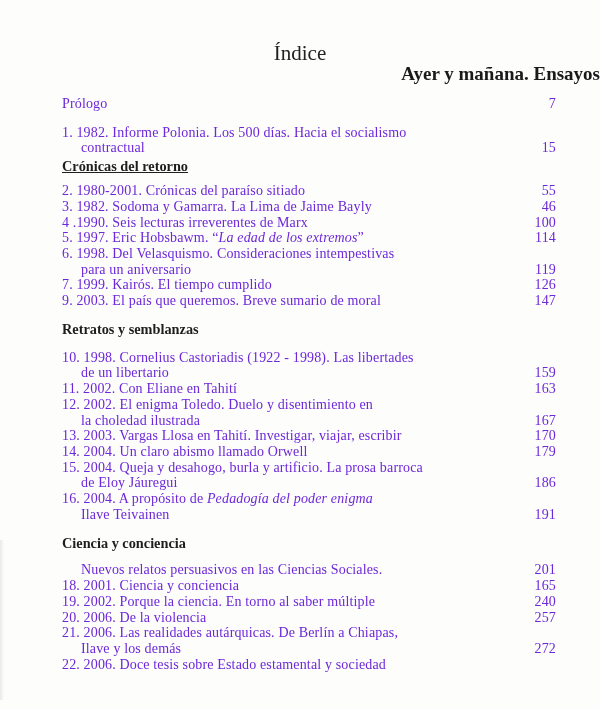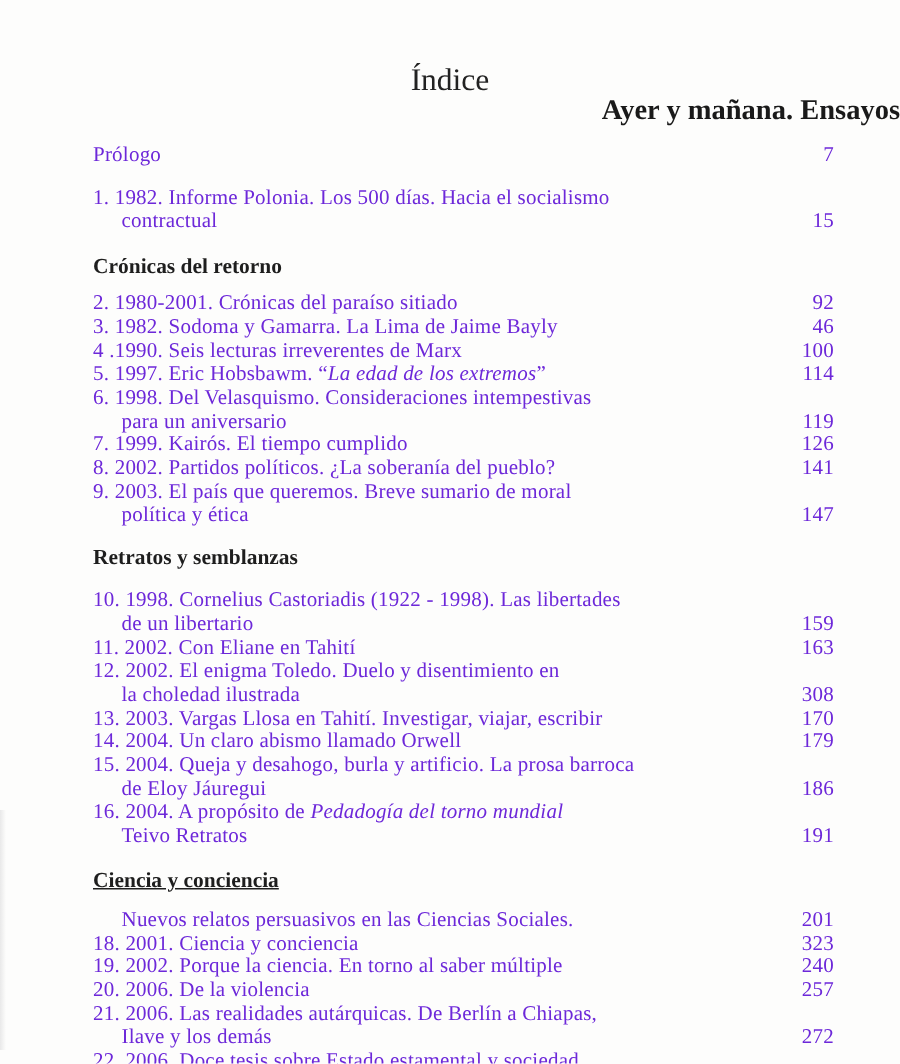--- a/index.html
+++ b/index.html
@@ -53,25 +53,25 @@
       <span class="text">Prólogo</span>
       <span class="page-num">7</span>
     </div>
 
     <div class="row" style="margin-top:13px;">
       <span class="text">1. 1982. Informe Polonia. Los 500 días. Hacia el socialismo</span>
       <span class="cont">contractual</span>
       <span class="page-num">15</span>
     </div>
 
-    <div class="section" style="margin-top:14px;">Crónicas del retorno</div>
+    <div class="section" style="margin-top:2px;text-decoration:underline;">Crónicas del retorno</div>
     <div style="margin-top:9px;">
       <div class="row">
         <span class="text">2. 1980-2001. Crónicas del paraíso sitiado</span>
-        <span class="page-num">92</span>
+        <span class="page-num">55</span>
       </div>
       <div class="row">
         <span class="text">3. 1982. Sodoma y Gamarra. La Lima de Jaime Bayly</span>
         <span class="page-num">46</span>
       </div>
       <div class="row">
         <span class="text">4 .1990. Seis lecturas irreverentes de Marx</span>
         <span class="page-num">100</span>
       </div>
       <div class="row">
@@ -81,75 +81,70 @@
       <div class="row">
         <span class="text">6. 1998. Del Velasquismo. Consideraciones intempestivas</span>
         <span class="cont">para un aniversario</span>
         <span class="page-num">119</span>
       </div>
       <div class="row">
         <span class="text">7. 1999. Kairós. El tiempo cumplido</span>
         <span class="page-num">126</span>
       </div>
       <div class="row">
-        <span class="text">8. 2002. Partidos políticos. ¿La soberanía del pueblo?</span>
-        <span class="page-num">141</span>
-      </div>
-      <div class="row">
         <span class="text">9. 2003. El país que queremos. Breve sumario de moral</span>
-        <span class="cont">política y ética</span>
         <span class="page-num">147</span>
       </div>
     </div>
 
     <div class="section" style="margin-top:12px;">Retratos y semblanzas</div>
     <div style="margin-top:13px;">
       <div class="row">
         <span class="text">10. 1998. Cornelius Castoriadis (1922 - 1998). Las libertades</span>
         <span class="cont">de un libertario</span>
         <span class="page-num">159</span>
       </div>
       <div class="row">
         <span class="text">11. 2002. Con Eliane en Tahití</span>
         <span class="page-num">163</span>
       </div>
       <div class="row">
         <span class="text">12. 2002. El enigma Toledo. Duelo y disentimiento en</span>
         <span class="cont">la choledad ilustrada</span>
-        <span class="page-num">308</span>
+        <span class="page-num">167</span>
       </div>
       <div class="row">
         <span class="text">13. 2003. Vargas Llosa en Tahití. Investigar, viajar, escribir</span>
         <span class="page-num">170</span>
       </div>
       <div class="row">
         <span class="text">14. 2004. Un claro abismo llamado Orwell</span>
         <span class="page-num">179</span>
       </div>
       <div class="row">
         <span class="text">15. 2004. Queja y desahogo, burla y artificio. La prosa barroca</span>
         <span class="cont">de Eloy Jáuregui</span>
         <span class="page-num">186</span>
       </div>
       <div class="row">
-        <span class="text"><span>16. 2004. A propósito de </span><span class="it">Pedadogía del torno mundial</span></span>
-        <span class="cont">Teivo Retratos</span>
+        <span class="text"><span>16. 2004. A propósito de </span><span class="it">Pedadogía del poder enigma</span></span>
+        <span class="cont">Ilave Teivainen</span>
         <span class="page-num">191</span>
       </div>
     </div>
 
-    <div class="section" style="margin-top:13px;text-decoration:underline;">Ciencia y conciencia</div>
+    <div class="section" style="margin-top:13px;">Ciencia y conciencia</div>
     <div style="margin-top:11px;">
       <div class="row">
         <span class="cont">Nuevos relatos persuasivos en las Ciencias Sociales.</span>
         <span class="page-num">201</span>
       </div>
       <div class="row">
         <span class="text">18. 2001. Ciencia y conciencia</span>
-        <span class="page-num">323</span>
+        <span class="page-num">165</span>
       </div>
       <div class="row">
         <span class="text">19. 2002. Porque la ciencia. En torno al saber múltiple</span>
         <span class="page-num">240</span>
       </div>
       <div class="row">
         <span class="text">20. 2006. De la violencia</span>
         <span class="page-num">257</span>
       </div>
       <div class="row">

